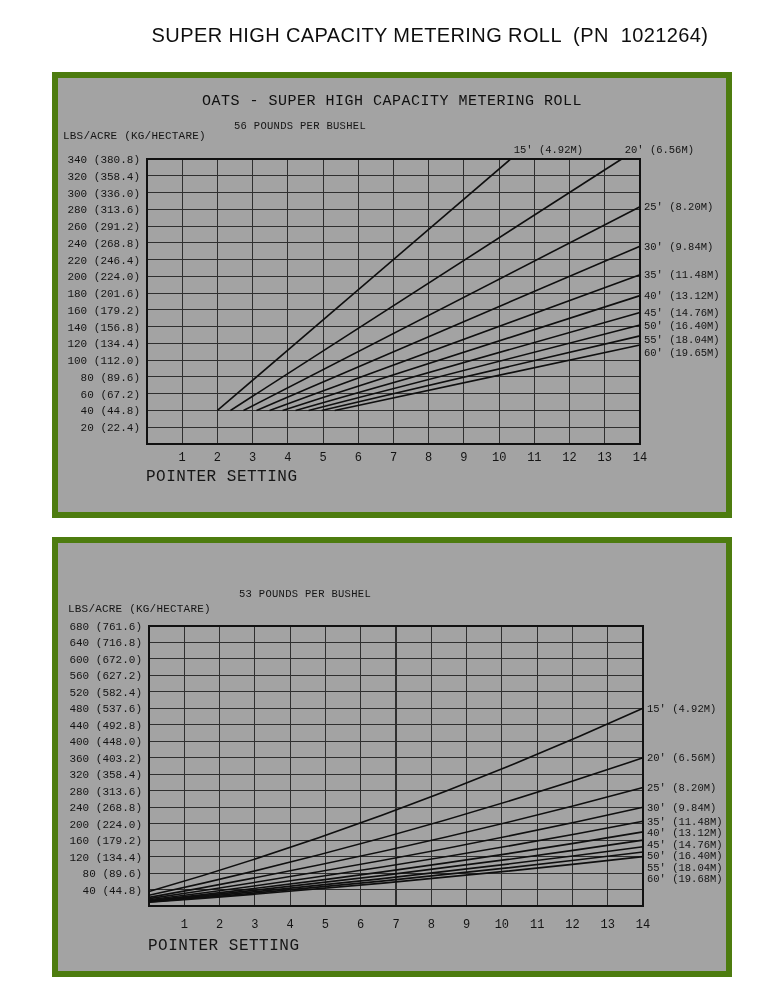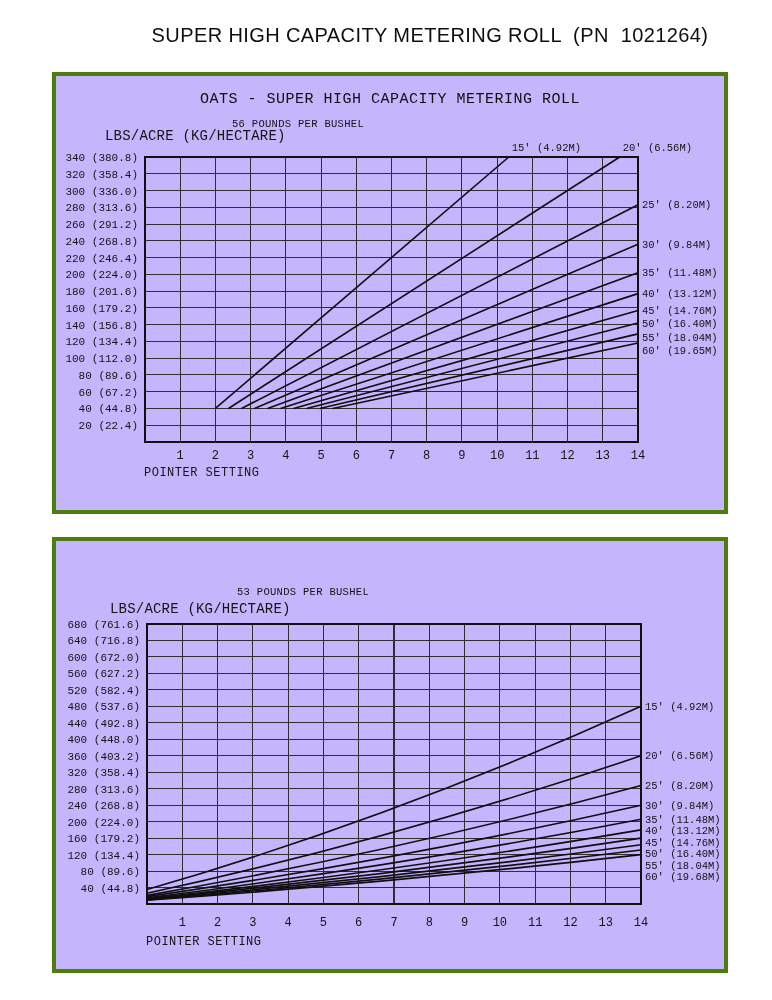--- a/index.html
+++ b/index.html
@@ -1,32 +1,32 @@
 <!DOCTYPE html>
 <html><head>
 <meta charset="utf-8">
 <style>
   html,body{margin:0;padding:0;background:#e8e8e8;}
   .page{position:relative;width:772px;height:1000px;background:#ffffff;overflow:hidden;
         font-family:"Liberation Mono","DejaVu Sans Mono",monospace;color:#151515;}
   .page-title{position:absolute;left:0;top:24px;width:100%;text-align:center;
         font-family:"Liberation Sans","DejaVu Sans",sans-serif;font-size:20px;
         letter-spacing:.4px;color:#0e0e0e;white-space:pre;margin-left:44px;}
-  .chart-box{position:absolute;background:#c4b5fd;border:4px solid #4d7c0f;}
+  .chart-box{position:absolute;background:#a3a3a3;border:6px solid #4d7c0f;}
   #chart-box-0{left:52px;top:72px;width:668px;height:434px;}
   #chart-box-1{left:52px;top:537px;width:668px;height:428px;}
   .chart-title{position:absolute;left:0;top:15px;width:100%;text-align:center;
         font-size:15px;letter-spacing:.5px;white-space:pre;color:#101010;}
   .chart-subtitle{position:absolute;font-size:10.5px;letter-spacing:.3px;white-space:pre;}
   #chart-box-0 .chart-subtitle{left:176px;top:42px;}
   #chart-box-1 .chart-subtitle{left:181px;top:45px;}
-  .axis-unit{position:absolute;font-size:14px;letter-spacing:.2px;white-space:pre;margin-left:44px;}
+  .axis-unit{position:absolute;font-size:11px;letter-spacing:.2px;white-space:pre;}
   #chart-box-0 .axis-unit{left:5px;top:52px;}
   #chart-box-1 .axis-unit{left:10px;top:60px;}
-  .xaxis-label{position:absolute;font-size:12px;letter-spacing:.5px;white-space:pre;}
+  .xaxis-label{position:absolute;font-size:16px;letter-spacing:.5px;white-space:pre;}
   #chart-box-0 .xaxis-label{left:88px;top:390px;}
   #chart-box-1 .xaxis-label{left:90px;top:394px;}
   svg.chart{position:absolute;left:0;top:0;}
   svg.chart text{font-family:"Liberation Mono","DejaVu Sans Mono",monospace;fill:#141414;}
 </style>
 </head>
 <body>
 
 <div class="page">
 

